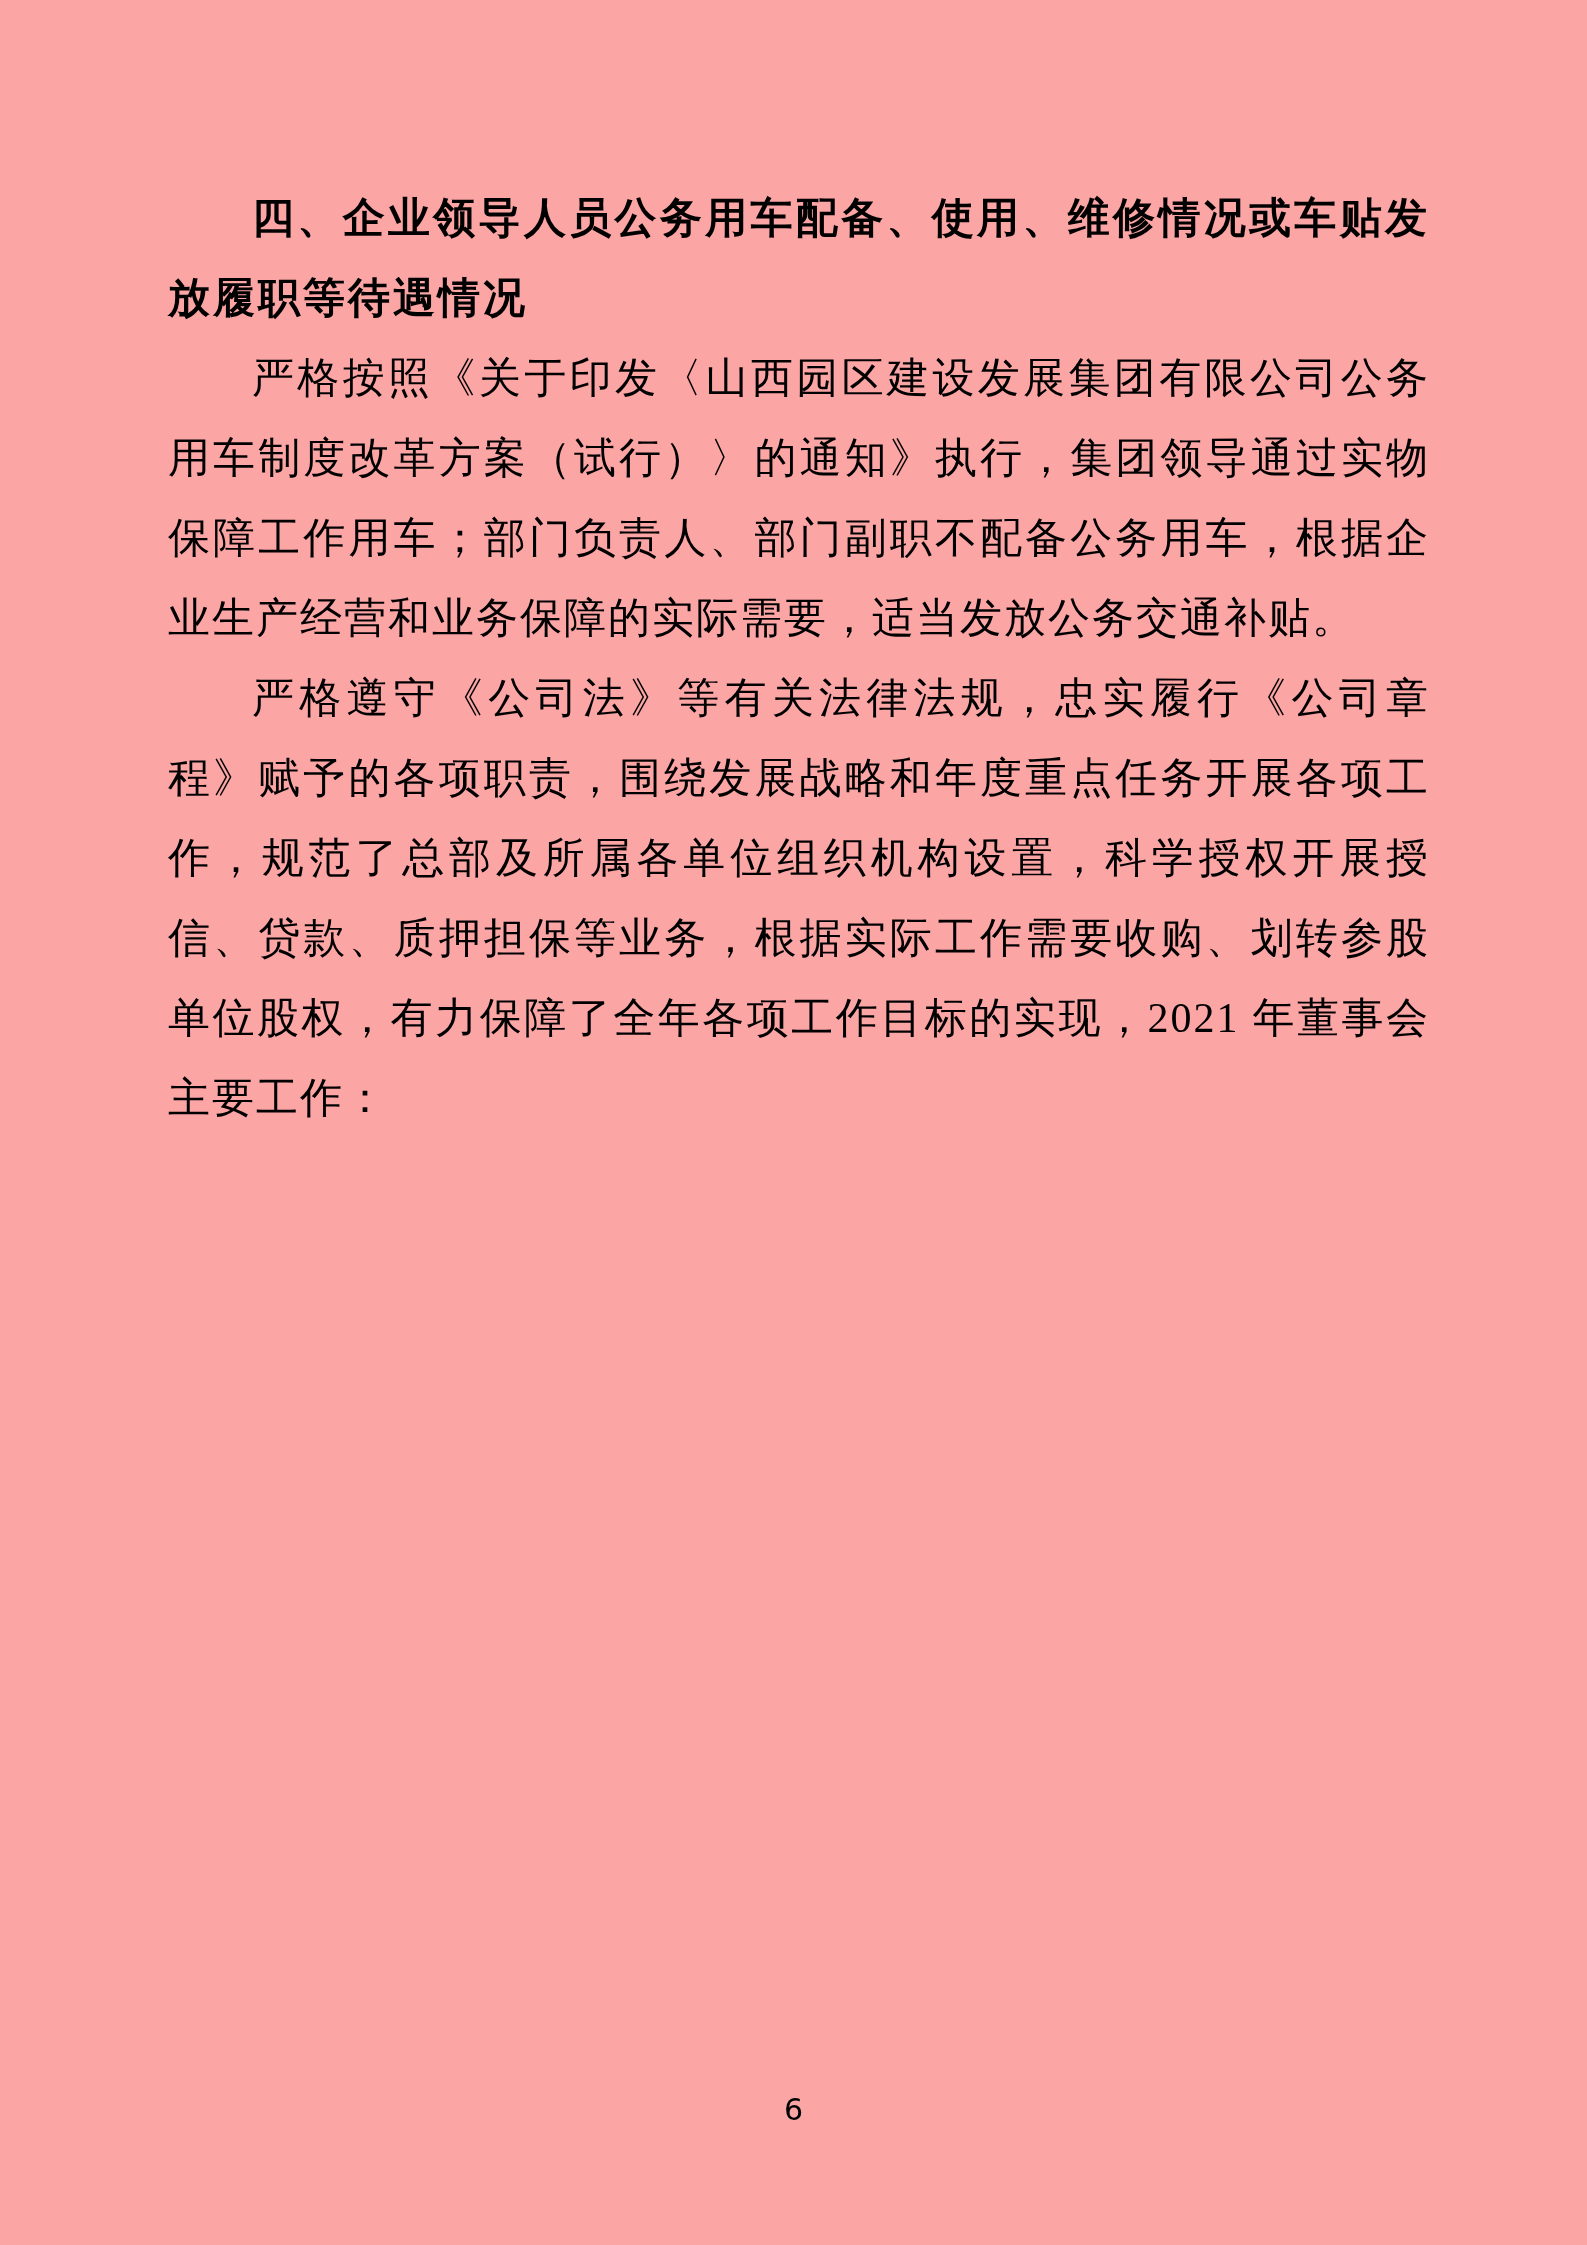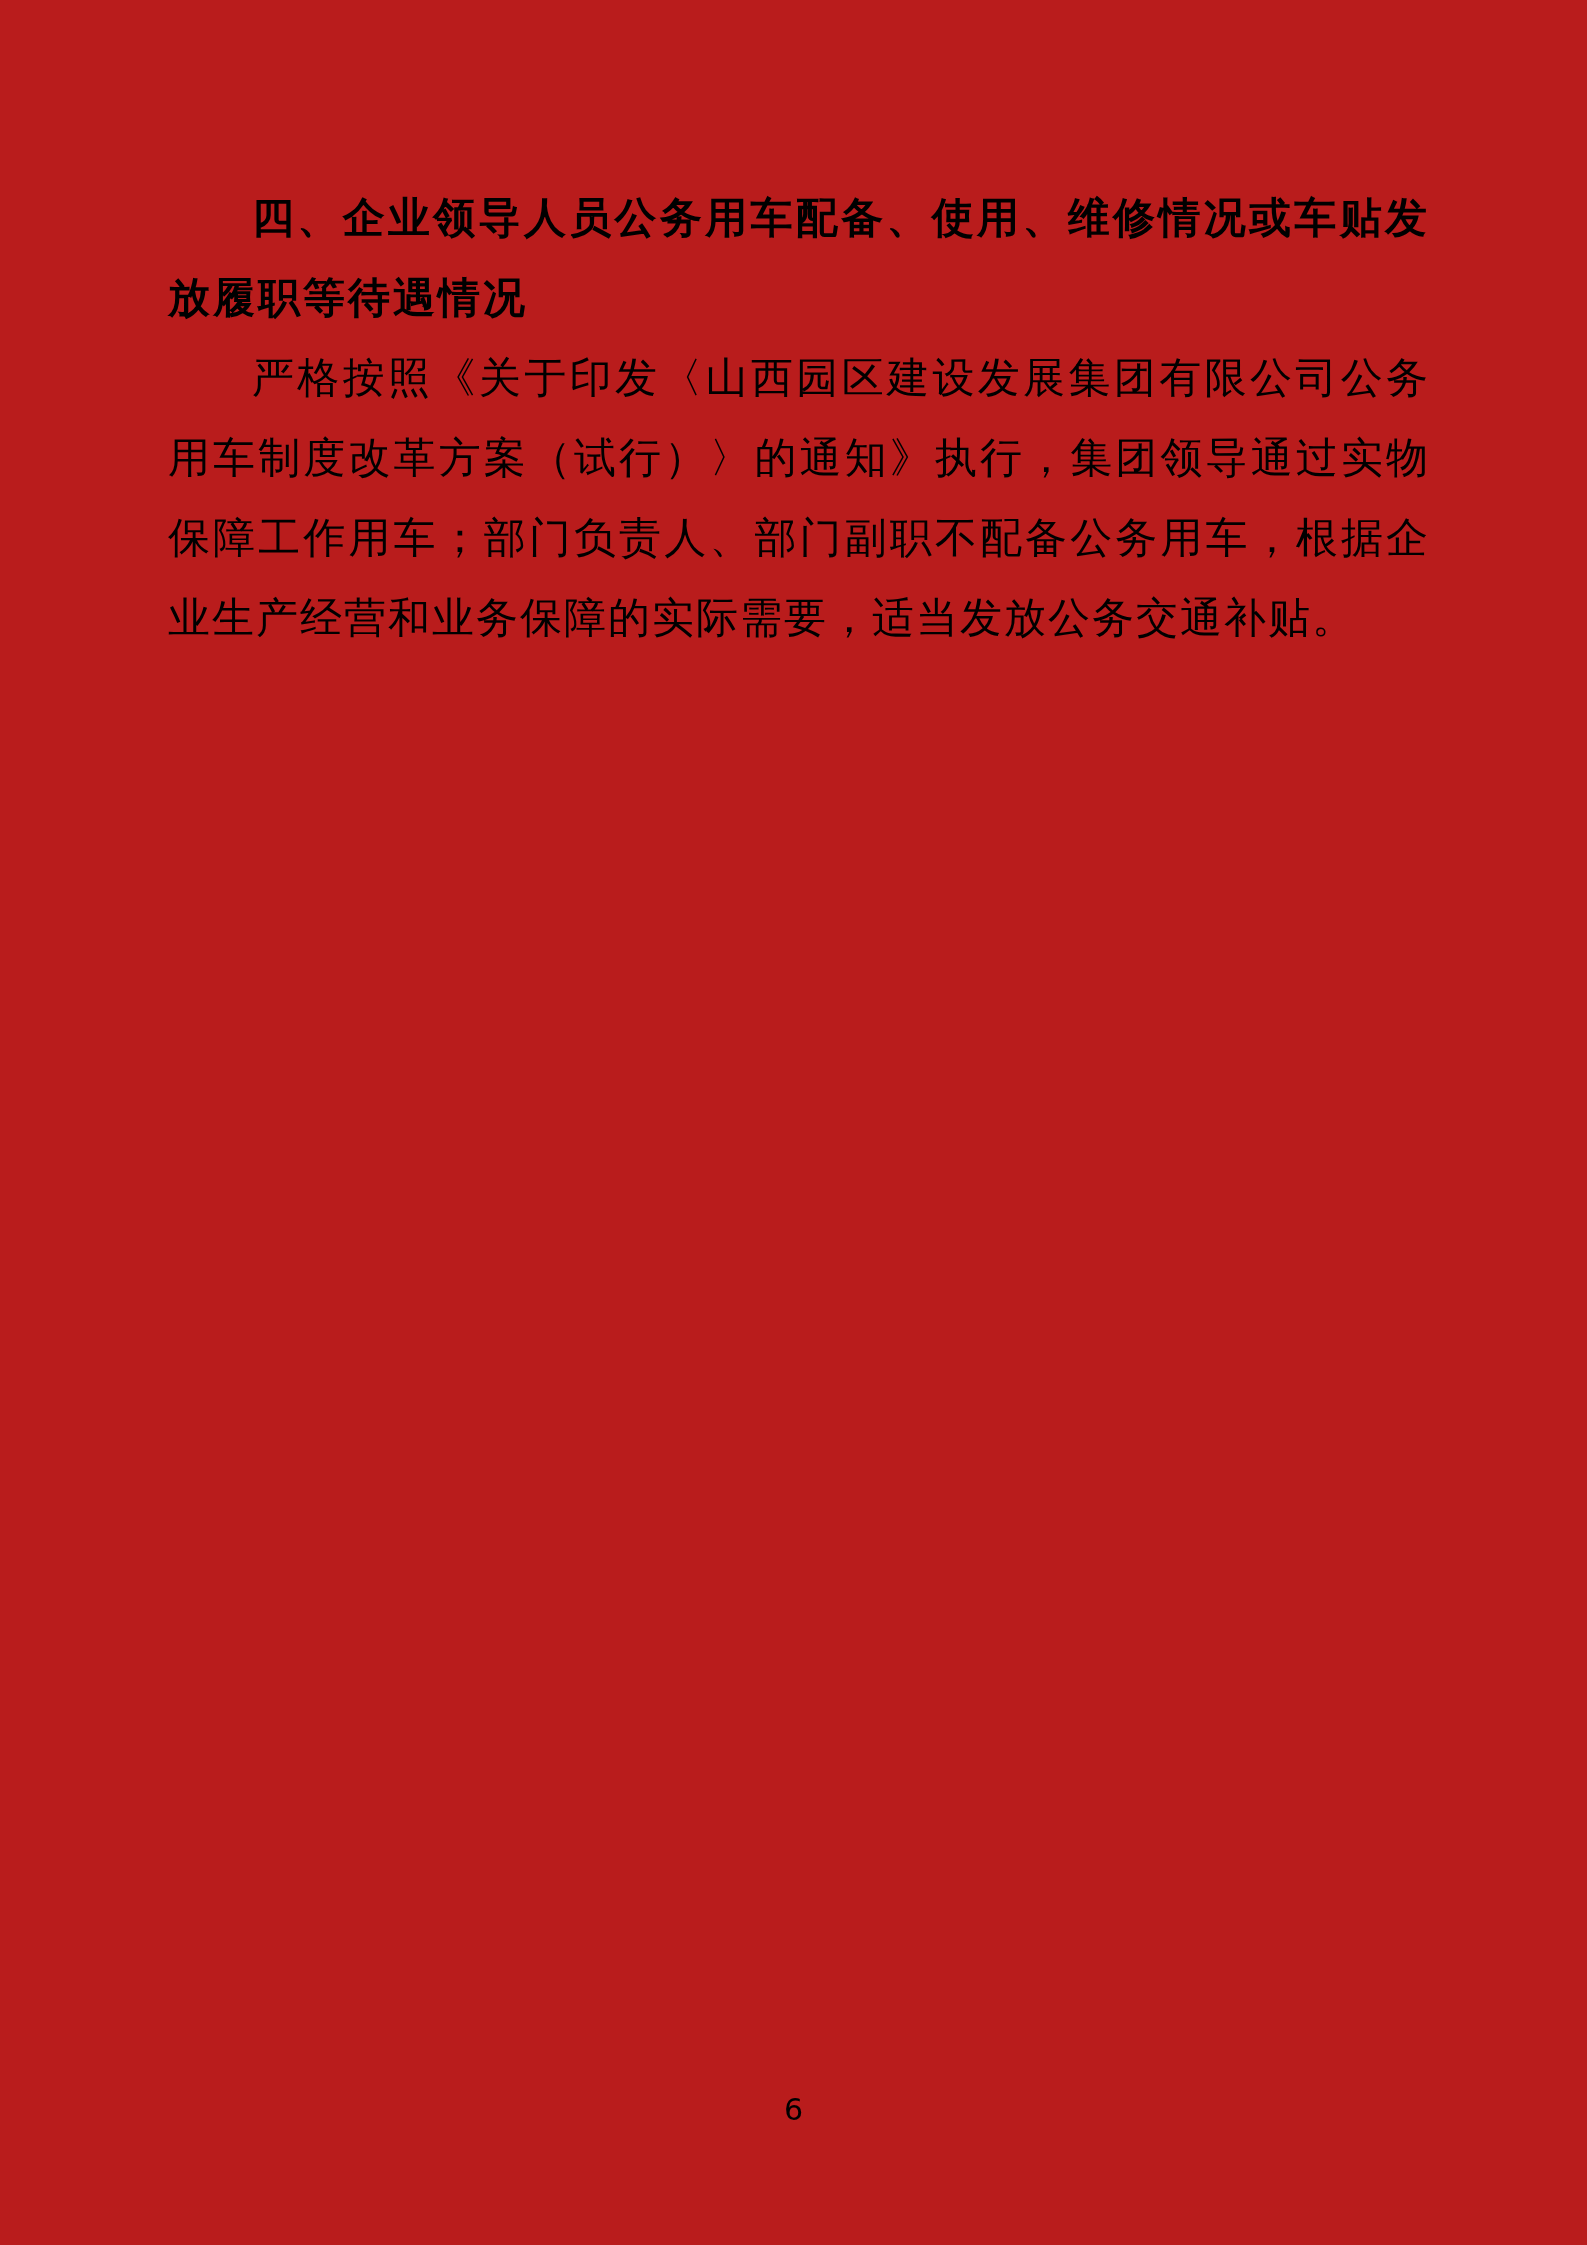--- a/index.html
+++ b/index.html
@@ -4,21 +4,21 @@
   <style>
     html, body {
       margin: 0;
       padding: 0;
       background: #ffffff;
     }
     .page {
       position: relative;
       width: 1587px;
       height: 2245px;
-      background: #b91c1c;
+      background: #fca5a5;
       color: #000000;
       font-family: "Liberation Serif", serif;
       overflow: hidden;
       box-sizing: border-box;
     }
     .content {
       position: absolute;
       left: 168px;
       top: 178px;
       width: 1262px;
@@ -52,15 +52,16 @@
       color: #000000;
     }
   </style>
 </head>
 <body>
 
 <div class="page">
   <div class="content">
     <h2>四、企业领导人员公务用车配备、使用、维修情况或车贴发放履职等待遇情况</h2>
     <p>严格按照《关于印发〈山西园区建设发展集团有限公司公务用车制度改革方案（试行）〉的通知》执行，集团领导通过实物保障工作用车；部门负责人、部门副职不配备公务用车，根据企业生产经营和业务保障的实际需要，适当发放公务交通补贴。</p>
+    <p>严格遵守《公司法》等有关法律法规，忠实履行《公司章程》赋予的各项职责，围绕发展战略和年度重点任务开展各项工作，规范了总部及所属各单位组织机构设置，科学授权开展授信、贷款、质押担保等业务，根据实际工作需要收购、划转参股单位股权，有力保障了全年各项工作目标的实现，2021 年董事会主要工作：</p>
   </div>
   <div class="page-number">6</div>
 </div>
 
 </body></html>

